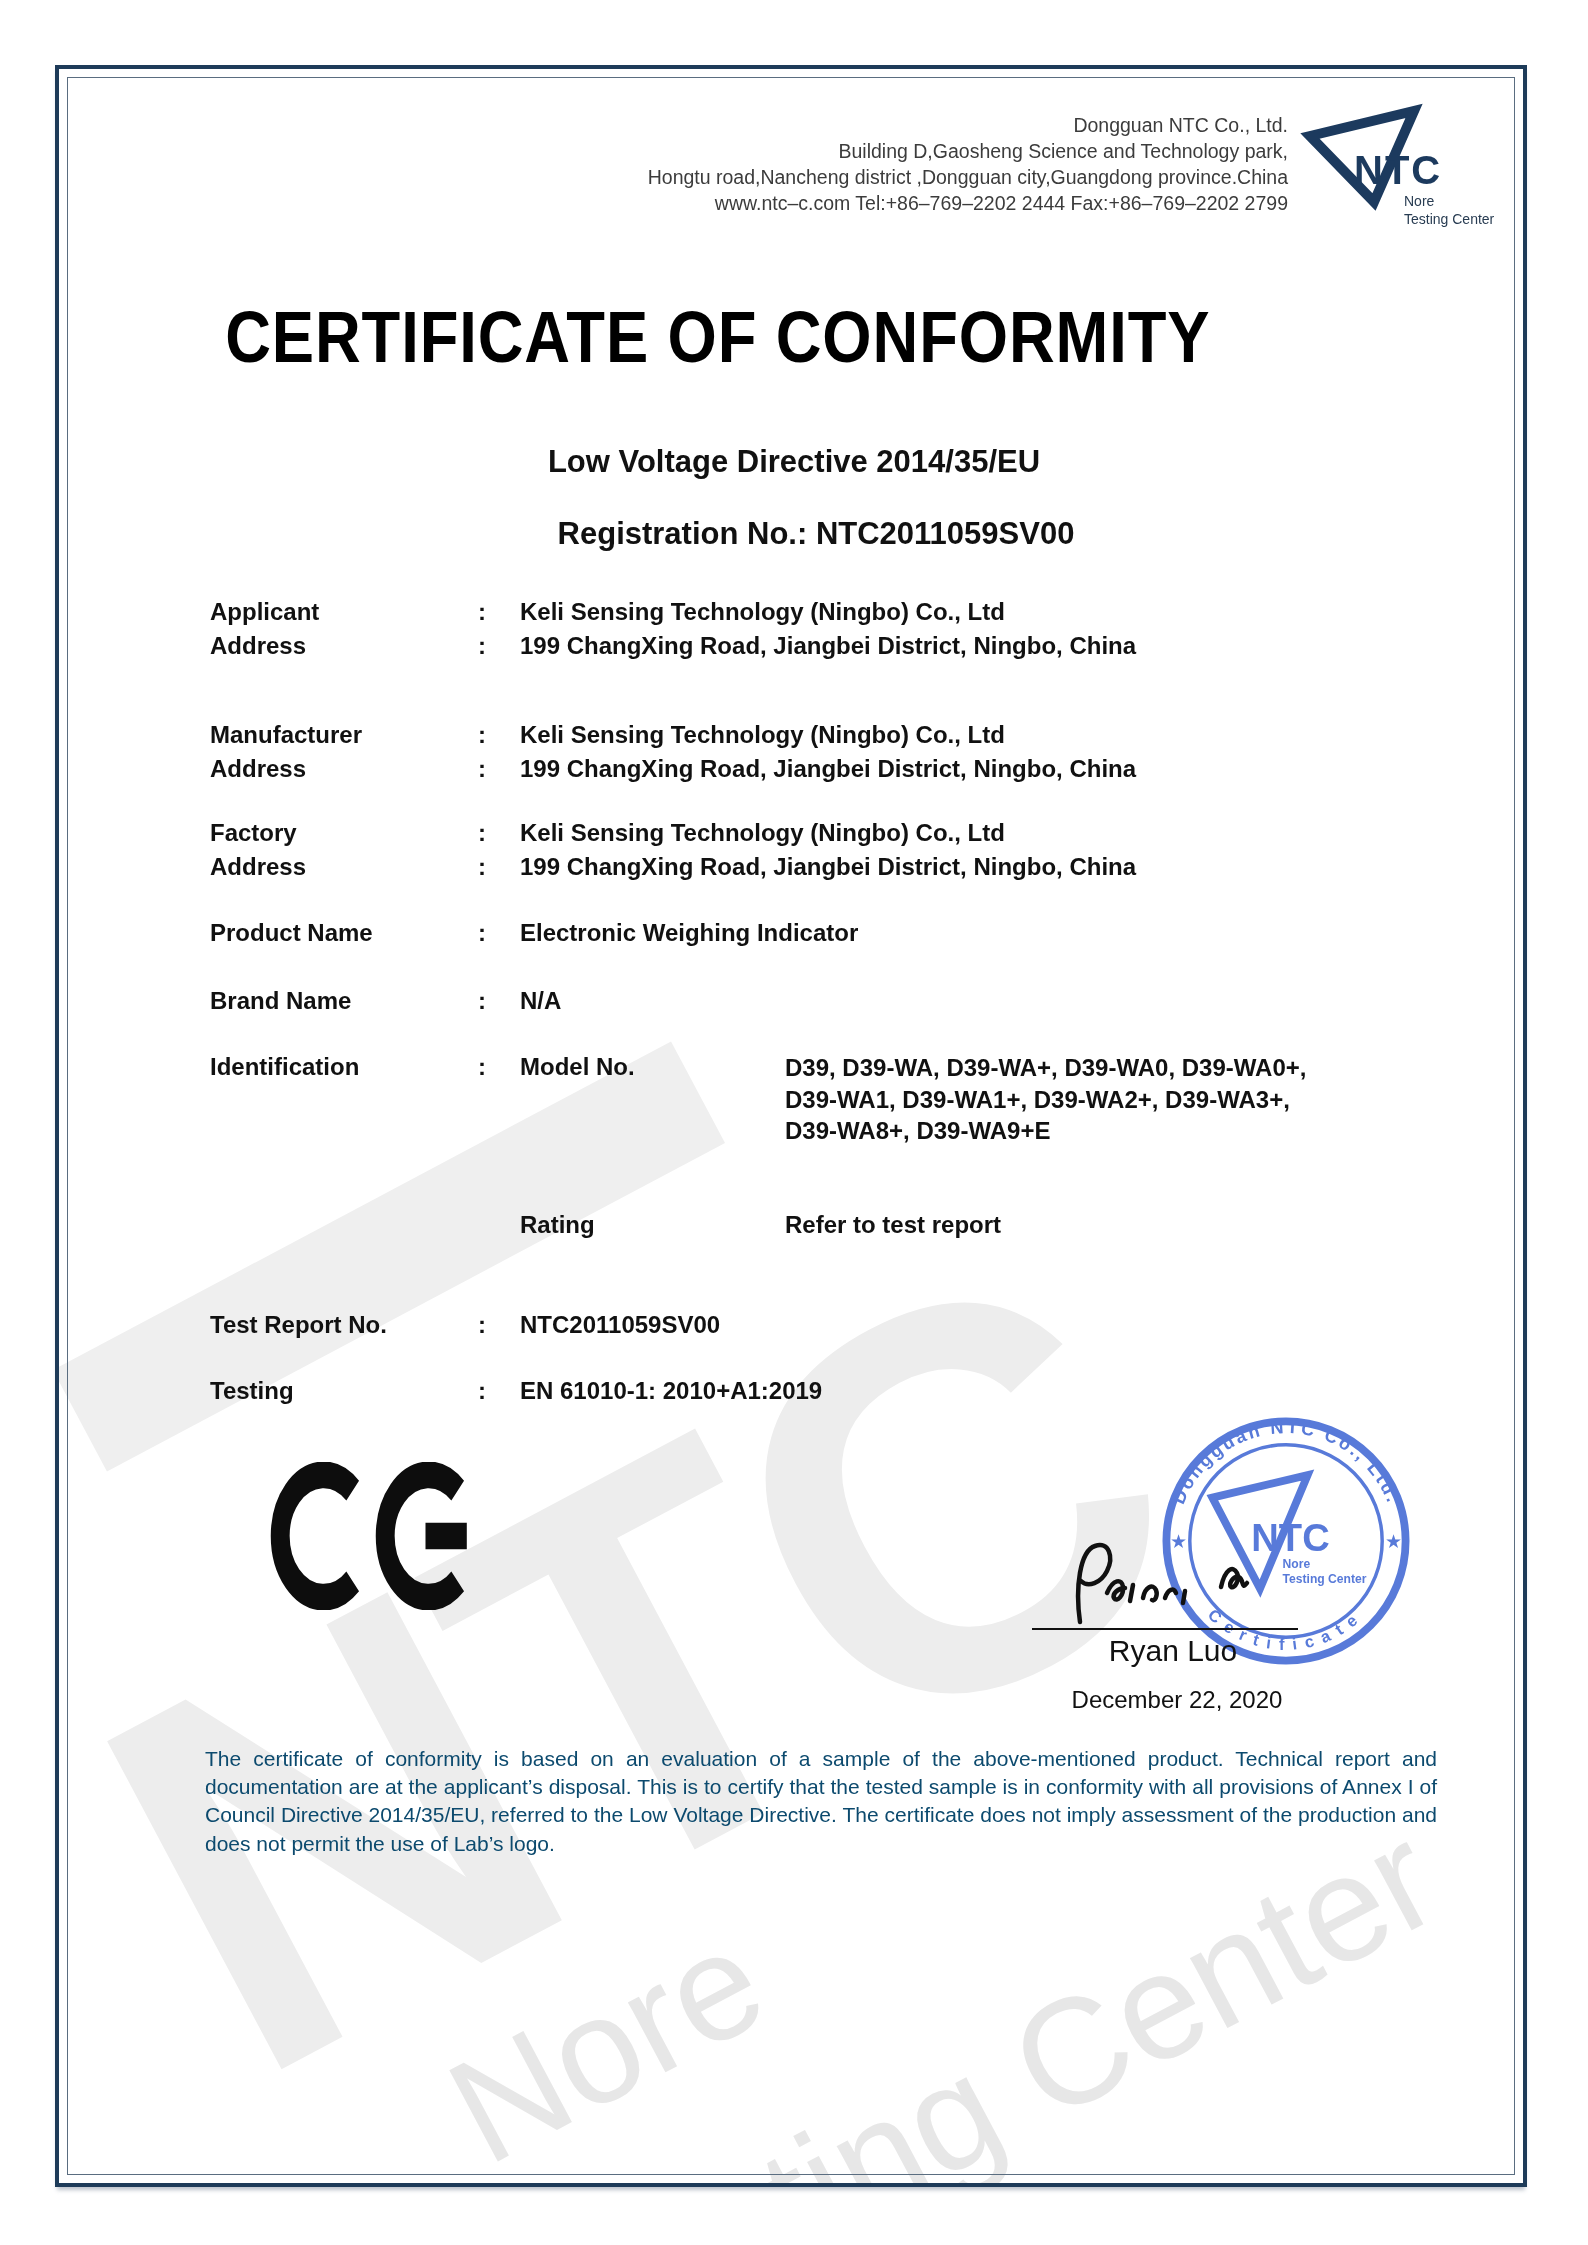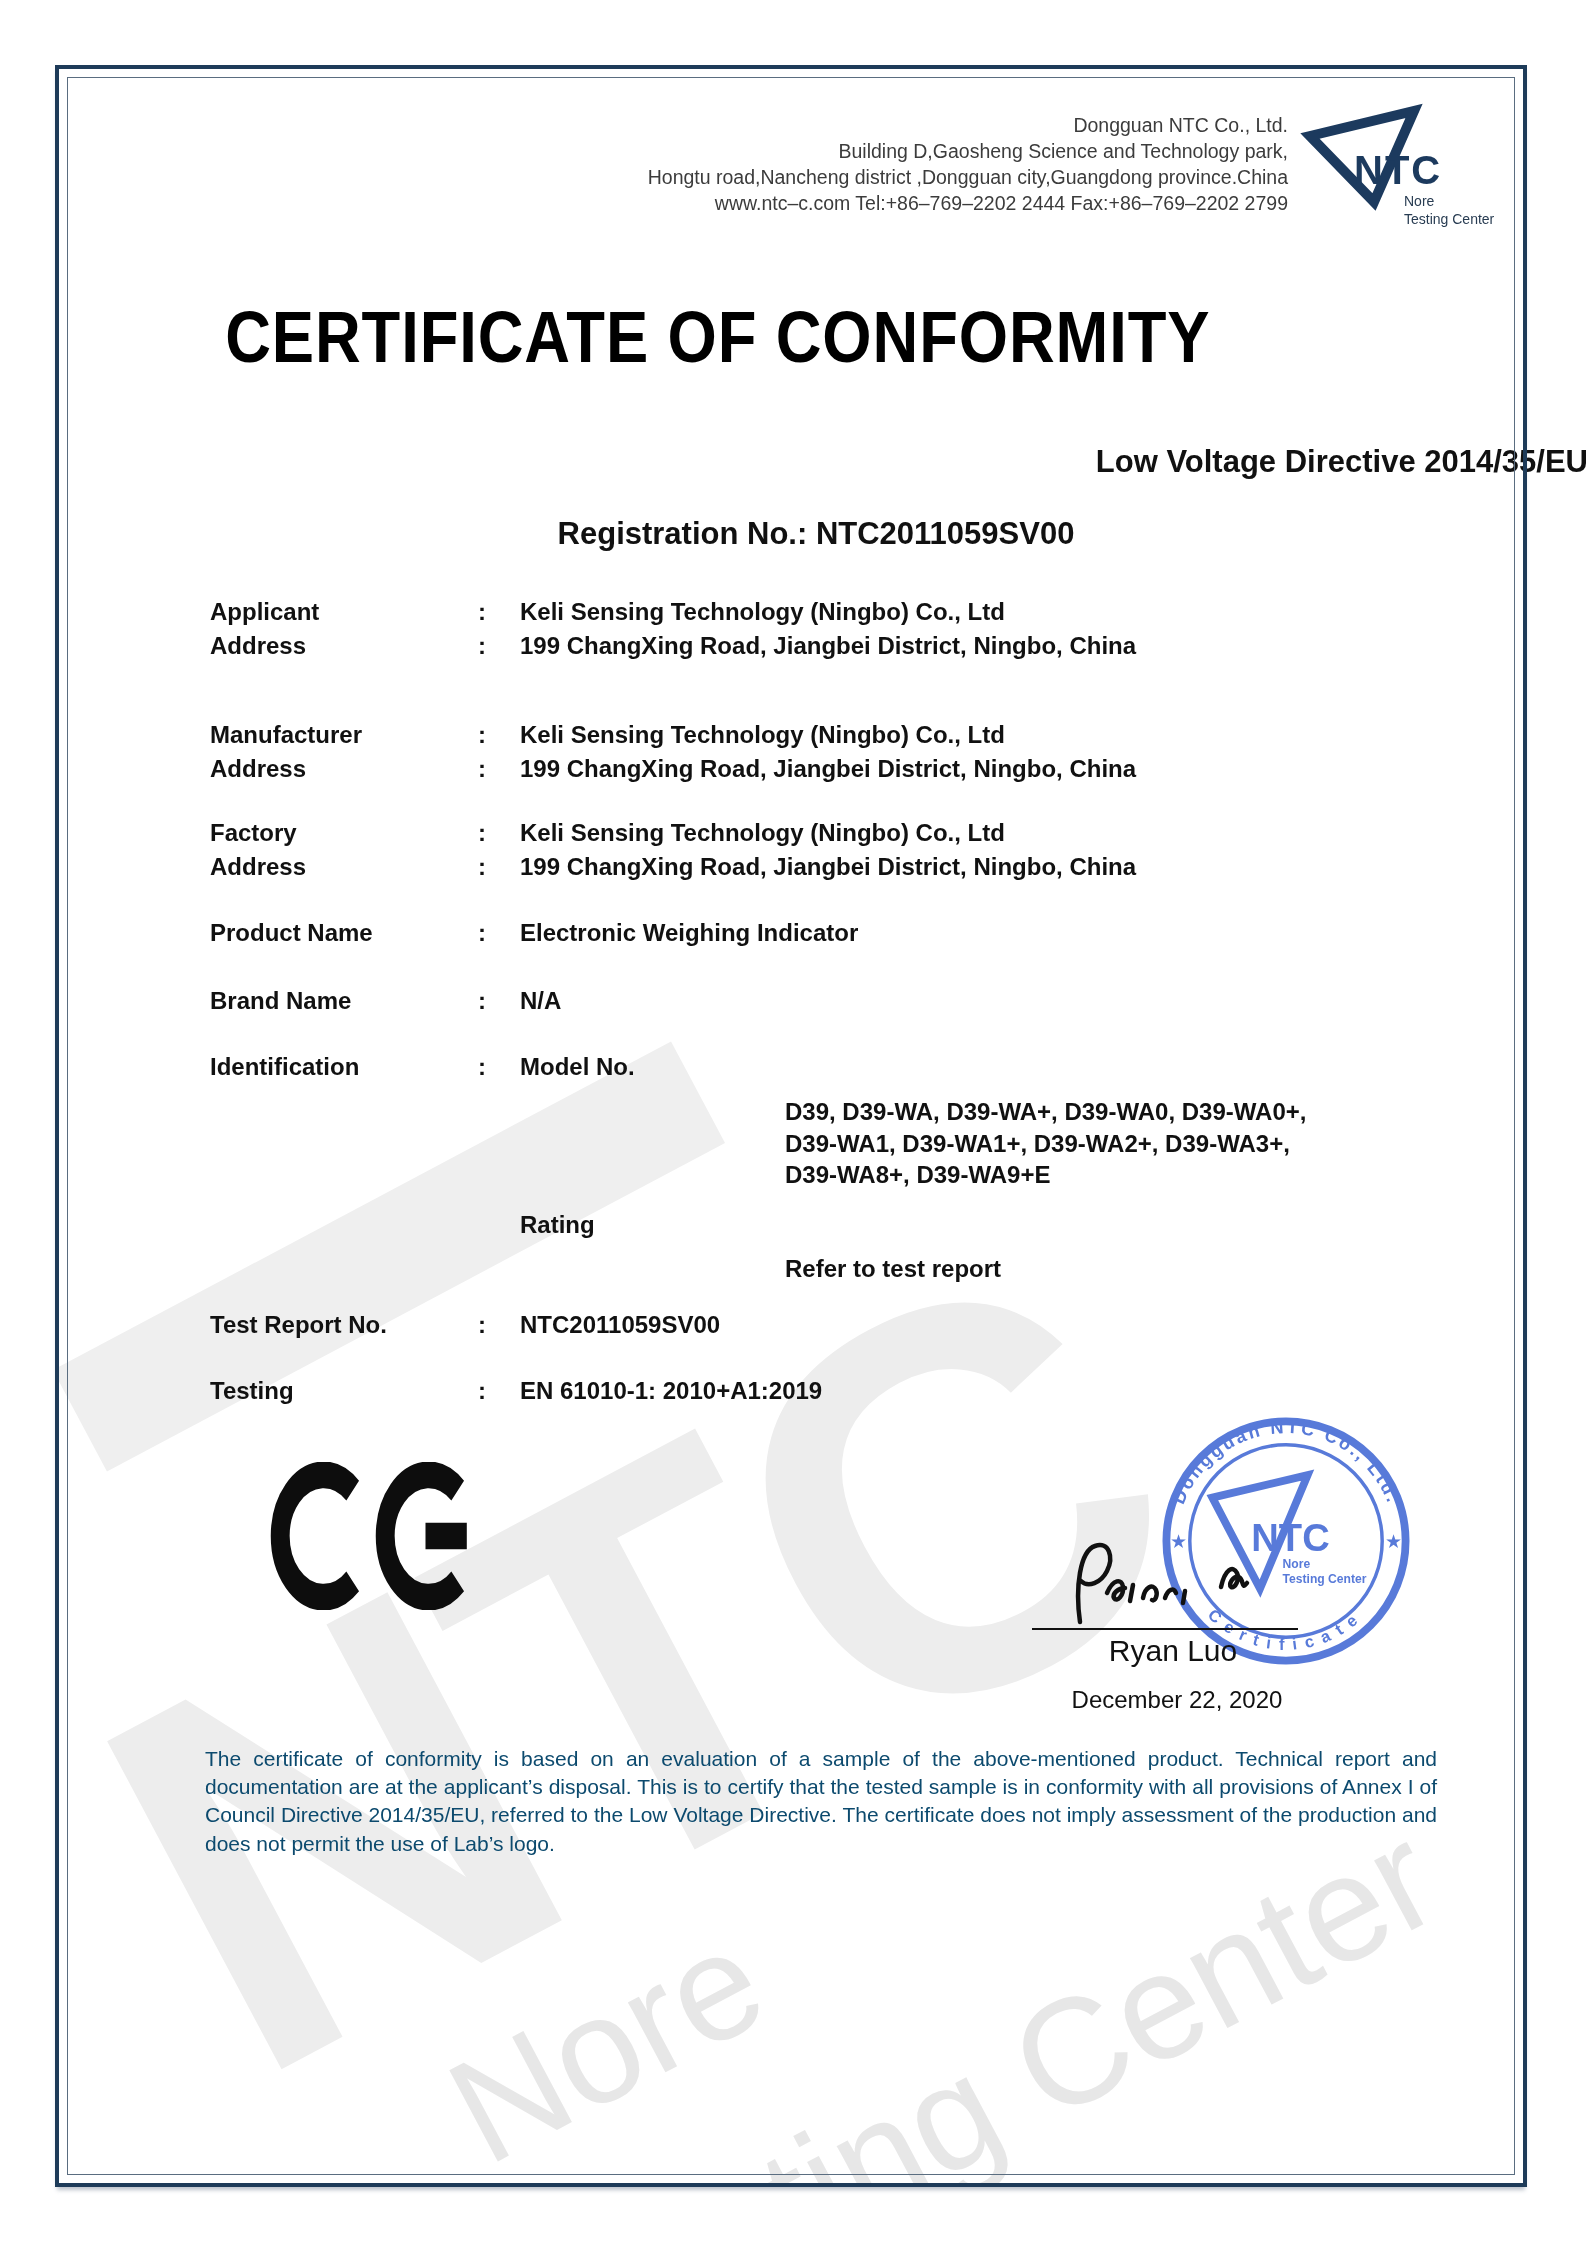--- a/index.html
+++ b/index.html
@@ -20,32 +20,32 @@
     transform:rotate(-28deg);}
   .wm-words{position:absolute;left:400px;top:1700px;font-size:150px;color:#e7e7e7;
     line-height:1.5;transform:rotate(-28deg);white-space:nowrap;}
   
   .hdr{position:absolute;right:300px;top:112px;text-align:right;font-size:19.5px;
     line-height:26px;color:#3c3c3c;z-index:2;}
   
   .title-wrap{position:absolute;left:0;top:296px;width:1436px;text-align:center;z-index:2;}
   .title-inner{display:inline-block;transform:scaleX(.88);transform-origin:center;
     font-size:72px;font-weight:700;letter-spacing:1px;color:#000;white-space:nowrap;}
-  .sub1{position:absolute;left:0;top:444px;width:1588px;text-align:right;
+  .sub1{position:absolute;left:0;top:444px;width:1588px;text-align:center;
     font-size:31px;font-weight:700;z-index:2;}
   .sub2{position:absolute;left:0;top:516px;width:1588px;text-align:center;
     font-size:31px;font-weight:700;z-index:2;padding-left:22px;}
   
   .frow{position:absolute;left:210px;width:1240px;font-size:24px;font-weight:700;
     line-height:30px;z-index:2;}
   .flabel{position:absolute;left:0;top:0;white-space:nowrap;}
   .fcolon{position:absolute;left:268px;top:0;}
   .fvalue{position:absolute;left:310px;top:0;white-space:nowrap;}
   .fsub{position:absolute;left:310px;top:0;white-space:nowrap;}
-  .fsubval{position:absolute;left:575px;top:0;white-space:nowrap;margin-top:44px;}
+  .fsubval{position:absolute;left:575px;top:0;white-space:nowrap;}
   .modlines div{line-height:31.5px;white-space:nowrap;}
   
   .sig-line{position:absolute;left:1032px;top:1628px;width:266px;border-top:2px solid #111;z-index:4;}
   .sig-name{position:absolute;left:1035px;top:1634px;width:276px;text-align:center;
     font-size:30px;z-index:4;}
   .sig-date{position:absolute;left:1000px;top:1686px;width:354px;text-align:center;
     font-size:24px;z-index:4;}
   
   .footer-par{position:absolute;left:205px;top:1745px;width:1232px;font-size:21px;
     line-height:28.2px;text-align:justify;color:#0c4a6e;z-index:2;}

